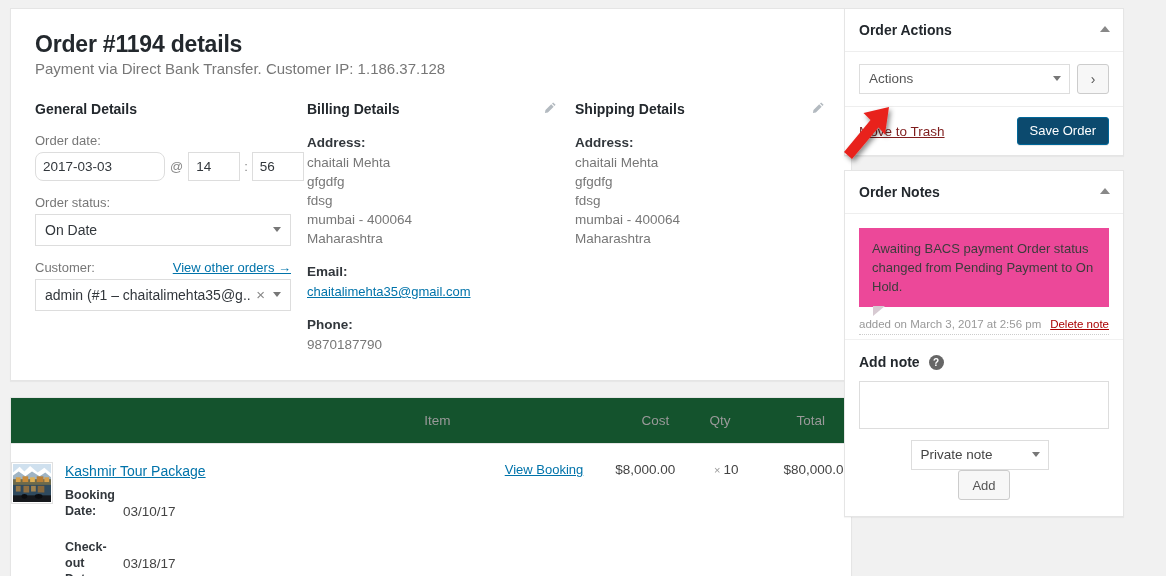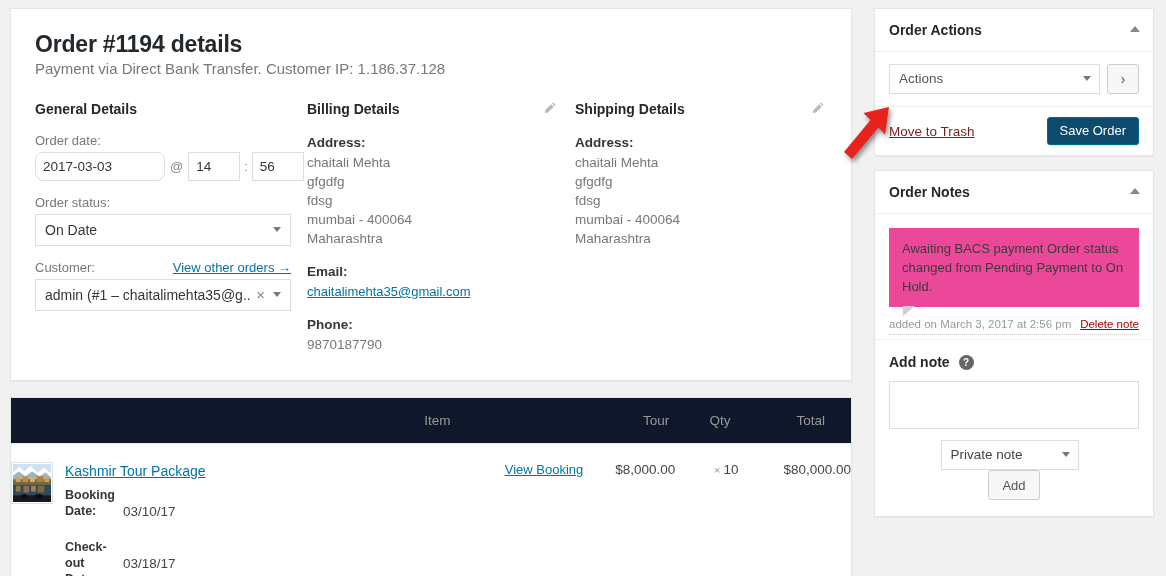--- a/index.html
+++ b/index.html
@@ -138,21 +138,21 @@
 
   .addr-block { line-height: 19px; font-size: 13.5px; color: #777; }
   .addr-strong { font-weight: bold; color: #32373c; display: block; margin-bottom: 1px; }
   .addr-line { display: block; }
   .gap { height: 14px; }
 
   
   .items-panel { margin-top: 16px; }
   table.items { width: 100%; border-collapse: collapse; }
   table.items thead th {
-    background: #0f172a;
+    background: #14532d;
     border-bottom: 1px solid #e5e5e5;
     font-weight: 400;
     font-size: 13.5px;
     color: #999;
     padding: 15px 0;
     text-align: right;
   }
   th.th-item { text-align: left; padding-left: 26px !important; width: 430px; }
   th.th-viewbk { width: 130px; }
   th.th-cost { width: 90px; padding-right: 6px !important; }
@@ -208,21 +208,21 @@
     color: #777;
     font-size: 12.5px;
     padding: 1px 0;
     vertical-align: top;
     line-height: 16px;
   }
 
   
   .col-side {
     position: absolute;
-    left: 874px; top: 8px;
+    left: 844px; top: 8px;
     width: 280px;
   }
   .pbox { margin-bottom: 14px; }
   .pbox-head {
     position: relative;
     padding: 13px 14px;
     border-bottom: 1px solid #eee;
   }
   .pbox-head h2 {
     margin: 0;
@@ -482,21 +482,21 @@
         </div>
       </div>
     </div>
 
     <div class="panel items-panel">
       <table class="items">
         <thead>
           <tr>
             <th class="th-item">Item</th>
             <th class="th-viewbk"></th>
-            <th class="th-cost">Tour</th>
+            <th class="th-cost">Cost</th>
             <th class="th-qty">Qty</th>
             <th class="th-total">Total</th>
           </tr>
         </thead>
         <tbody>
           <tr>
             <td class="td-item">
               <div class="item-cell">
                 <div class="thumb">
                   <svg viewBox="0 0 40 40" xmlns="http://www.w3.org/2000/svg">

